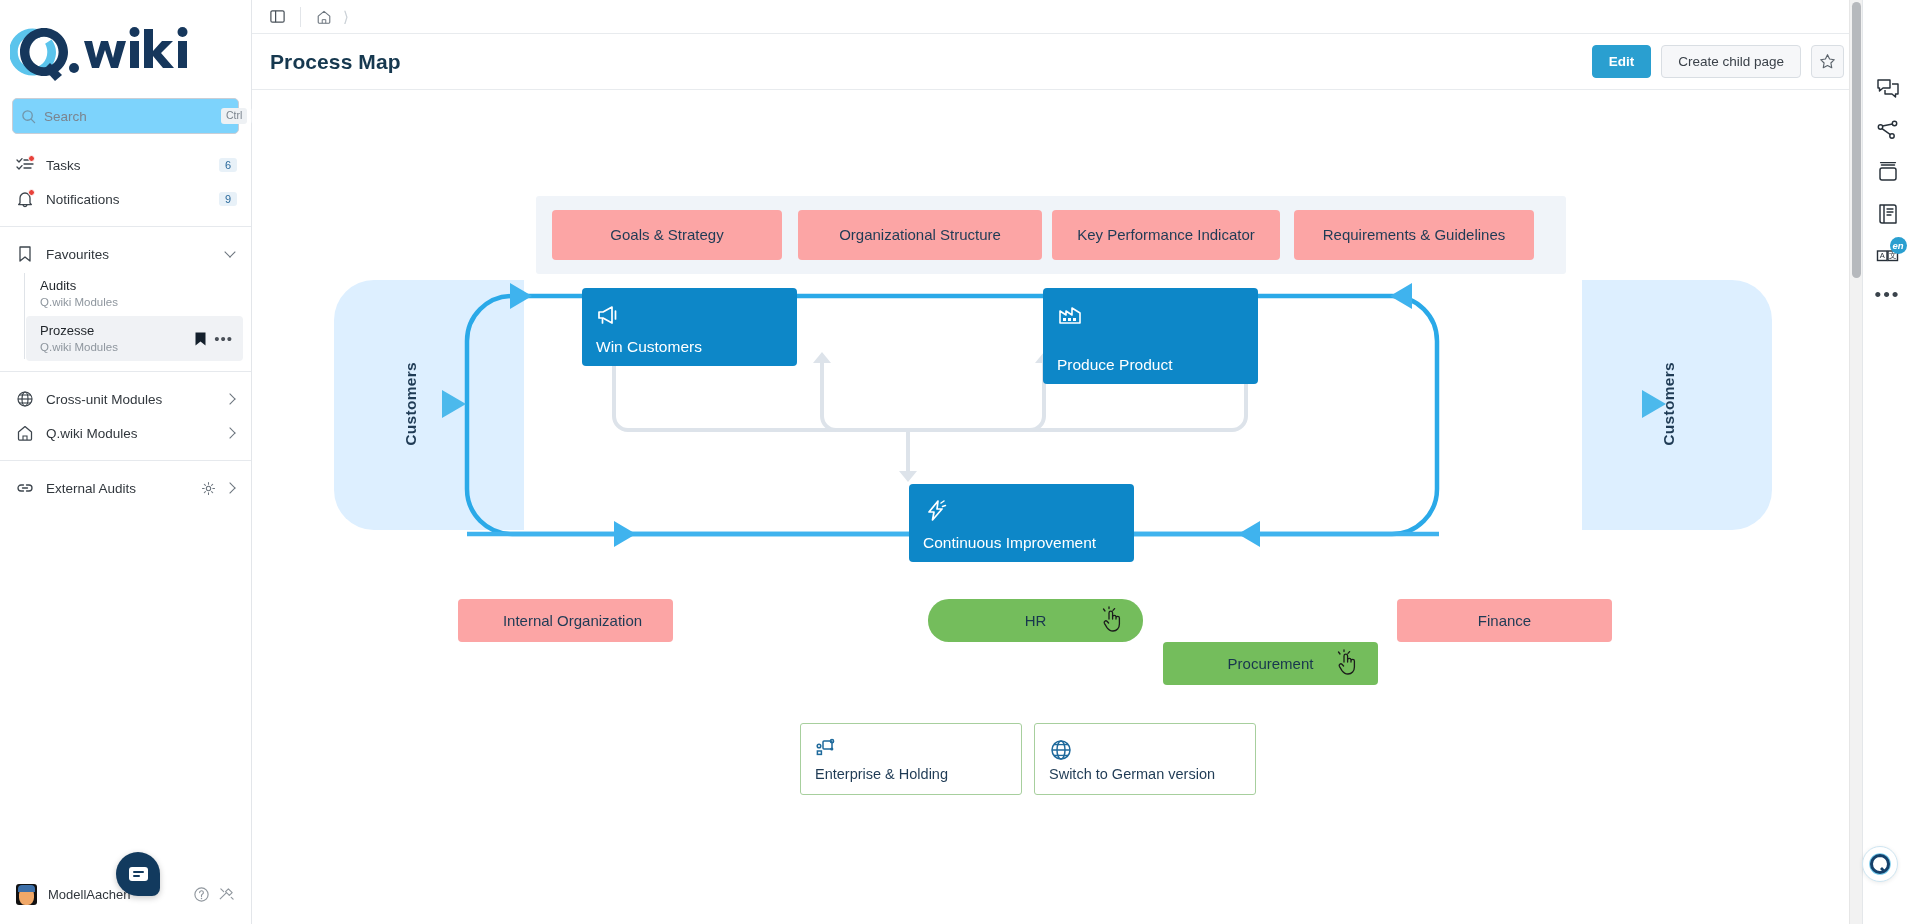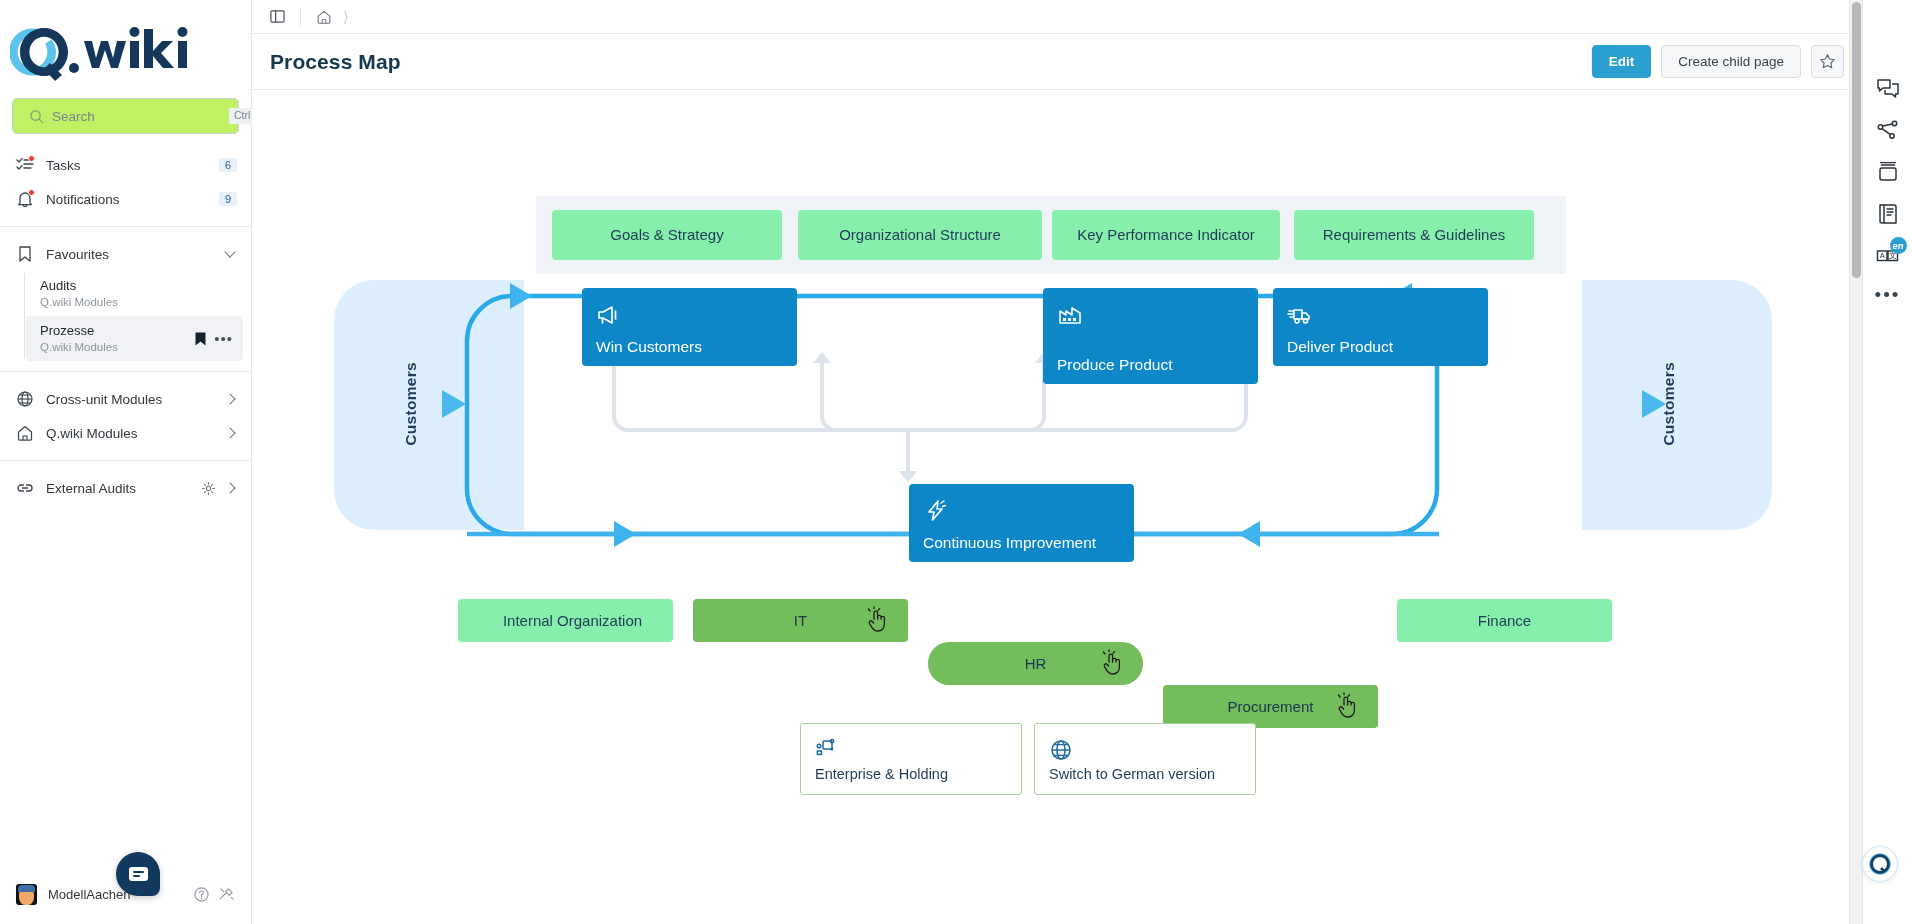--- a/index.html
+++ b/index.html
@@ -16,22 +16,22 @@
   .sidebar {
     width: 252px; height: 924px; background: #fff;
     border-right: 1px solid #e3e6ea;
     display: flex; flex-direction: column; flex: none; position: relative;
   }
   .logo-wrap { padding: 14px 0 8px 10px; height: 96px; display: flex; align-items: center; }
   .logo-svg { display: block; }
 
   .search-box {
     margin: 2px 12px 0 12px; height: 36px; border: 1px solid #c9ced6;
-    border-radius: 5px; display: flex; align-items: center; padding: 0 16px;
-    background: #bef264;
+    border-radius: 5px; display: flex; align-items: center; padding: 0 8px;
+    background: #7dd3fc;
   }
   .search-box .mag { width: 15px; height: 15px; flex: none; margin-right: 8px; opacity: .65; }
   .search-input {
     flex: 1; border: none; outline: none; font-size: 13.5px;
     color: #5c6670; font-family: "Liberation Sans", sans-serif; background: transparent;
   }
   .search-input::placeholder { color: #7b848e; }
   .kbd { display: flex; gap: 4px; }
   .kbd span {
     background: #eef1f4; color: #7b848e; font-size: 10.5px; border-radius: 3px;
@@ -135,21 +135,21 @@
 
   
   .diagram { position: absolute; left: 0; top: 0; width: 1600px; height: 780px; }
   .dg-svg { position: absolute; left: 0; top: 0; }
 
   .box {
     position: absolute; border-radius: 4px; display: flex; flex-direction: column;
     justify-content: center; box-sizing: border-box;
   }
   .box-gray {
-    background: #86efac; color: #1f3b55; font-size: 15px; text-align: center;
+    background: #fca5a5; color: #1f3b55; font-size: 15px; text-align: center;
     align-items: center; justify-content: center; line-height: 1.2;
   }
   .box-blue {
     background: #0d87c8; color: #fff; padding: 14px 14px 10px 14px;
     justify-content: space-between;
   }
   .box-blue .bx-label { font-size: 15.5px; }
   .box-blue .bx-ico { width: 26px; height: 26px; }
   .box-green {
     background: #74bd5c; color: #18364e; font-size: 15px;
@@ -464,48 +464,31 @@
         <div class="box box-blue" style="left:791px; top:198px; width:215px; height:96px;">
           <svg class="bx-ico" viewBox="0 0 26 26">
             <path d="M3 21V9l6 4V9l6 4V6l8 5v10z" fill="none" stroke="#fff" stroke-width="1.6" stroke-linejoin="round"></path>
             <rect x="6" y="16" width="3" height="3" fill="#fff"></rect>
             <rect x="11" y="16" width="3" height="3" fill="#fff"></rect>
             <rect x="16" y="16" width="3" height="3" fill="#fff"></rect>
           </svg>
           <span class="bx-label">Produce Product</span>
         </div>
 
-        <div class="box box-blue" style="left:1021px; top:198px; width:215px; height:78px;">
-          <svg class="bx-ico" viewBox="0 0 26 26">
-            <path d="M7 8h8v9H7z" fill="none" stroke="#fff" stroke-width="1.6" stroke-linejoin="round"></path>
-            <path d="M15 11h4l3 3.5V17h-7z" fill="none" stroke="#fff" stroke-width="1.6" stroke-linejoin="round"></path>
-            <circle cx="10" cy="19" r="2" fill="none" stroke="#fff" stroke-width="1.6"></circle>
-            <circle cx="18.5" cy="19" r="2" fill="none" stroke="#fff" stroke-width="1.6"></circle>
-            <path d="M2 9h4M1 12h5M3 15h3" stroke="#fff" stroke-width="1.6" stroke-linecap="round"></path>
-          </svg>
-          <span class="bx-label">Deliver Product</span>
-        </div>
 
         <div class="box box-blue" style="left:657px; top:394px; width:225px; height:78px;">
           <svg class="bx-ico" viewBox="0 0 26 26">
             <path d="M15 3L6 14h5l-1.5 8 9.5-11h-5z" fill="none" stroke="#fff" stroke-width="1.7" stroke-linejoin="round"></path>
             <path d="M18 5l3-2M19.5 8.5l3-1" stroke="#fff" stroke-width="1.5" stroke-linecap="round"></path>
           </svg>
           <span class="bx-label">Continuous Improvement</span>
         </div>
 
         <div class="box box-gray" style="left:206px; top:509px; width:215px; height:43px;padding-left:14px;">Internal Organization</div>
 
-        <div class="box box-green" style="left:441px; top:509px; width:215px; height:43px;">
-          <span>IT</span>
-          <svg class="hand" viewBox="0 0 30 30">
-            <path d="M12 13V7a1.8 1.8 0 0 1 3.6 0v6M15.6 13v-2a1.7 1.7 0 0 1 3.4 0v2M19 13v-1a1.7 1.7 0 0 1 3.4 0v6c0 4-2.6 7-6.4 7-3 0-4.6-1.2-6-3.4l-2.6-4.3a1.7 1.7 0 0 1 2.6-2.1l1.6 1.8" fill="none" stroke="#1b1b1b" stroke-width="1.3" stroke-linejoin="round" stroke-linecap="round"></path>
-            <path d="M8 5L6.5 3M12 2.6V.8M16 4.4l1.6-1.8" stroke="#1b1b1b" stroke-width="1.3" stroke-linecap="round"></path>
-          </svg>
-        </div>
 
         <div class="box box-green" style="left:676px; top:509px; width:215px; height:43px;border-radius:21px;">
           <span>HR</span>
           <svg class="hand" viewBox="0 0 30 30">
             <path d="M12 13V7a1.8 1.8 0 0 1 3.6 0v6M15.6 13v-2a1.7 1.7 0 0 1 3.4 0v2M19 13v-1a1.7 1.7 0 0 1 3.4 0v6c0 4-2.6 7-6.4 7-3 0-4.6-1.2-6-3.4l-2.6-4.3a1.7 1.7 0 0 1 2.6-2.1l1.6 1.8" fill="none" stroke="#1b1b1b" stroke-width="1.3" stroke-linejoin="round" stroke-linecap="round"></path>
             <path d="M8 5L6.5 3M12 2.6V.8M16 4.4l1.6-1.8" stroke="#1b1b1b" stroke-width="1.3" stroke-linecap="round"></path>
           </svg>
         </div>
 
         <div class="box box-green" style="left:911px; top:509px; width:215px; height:43px;">

